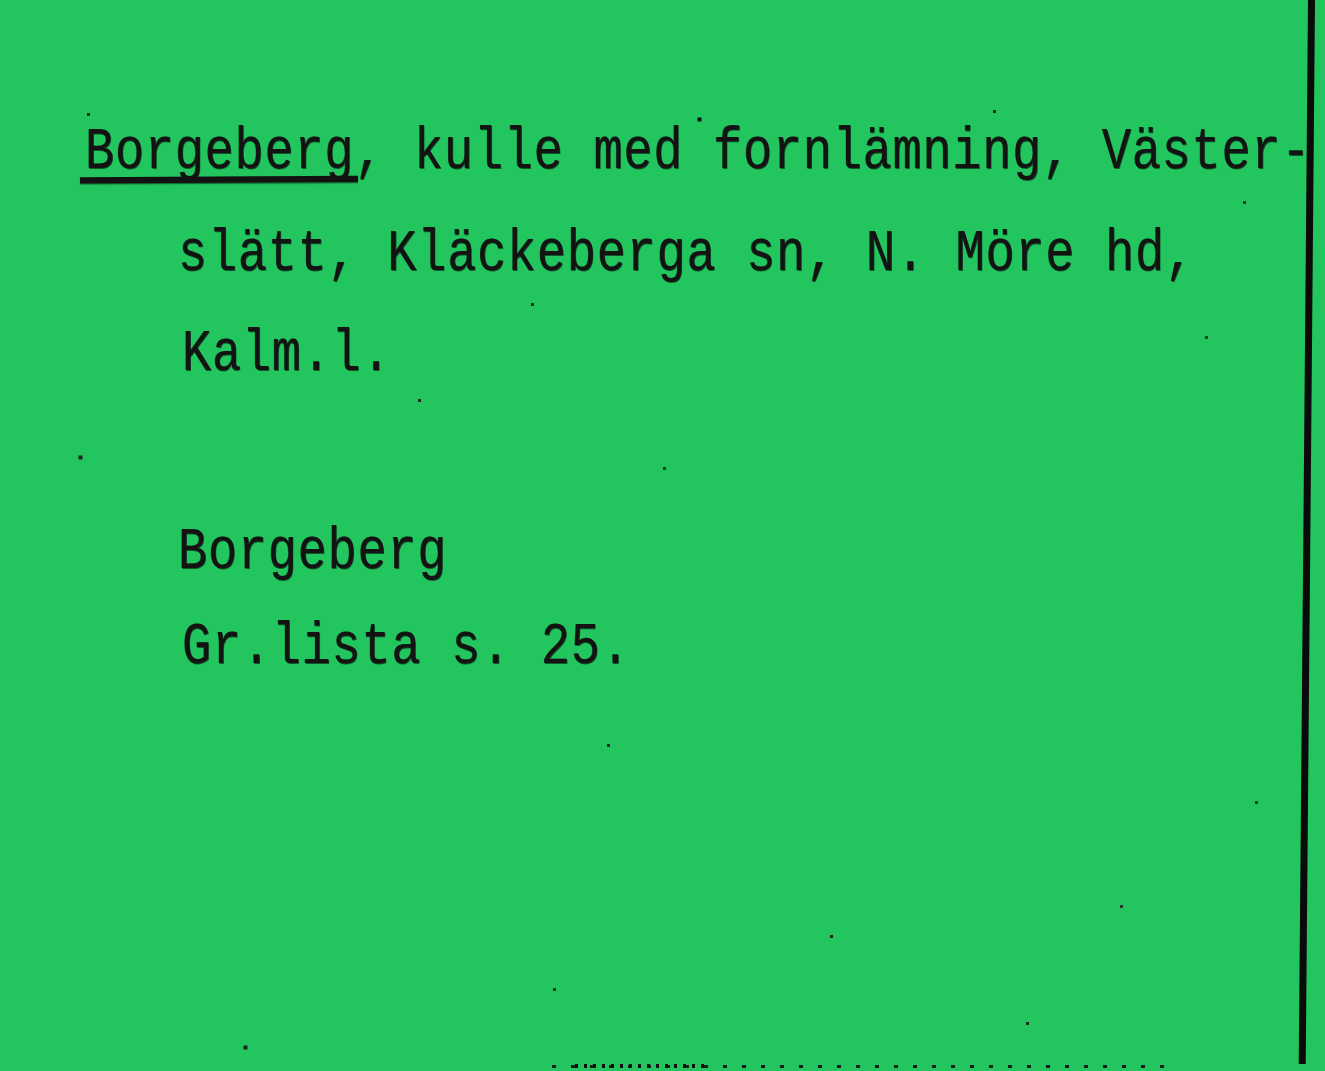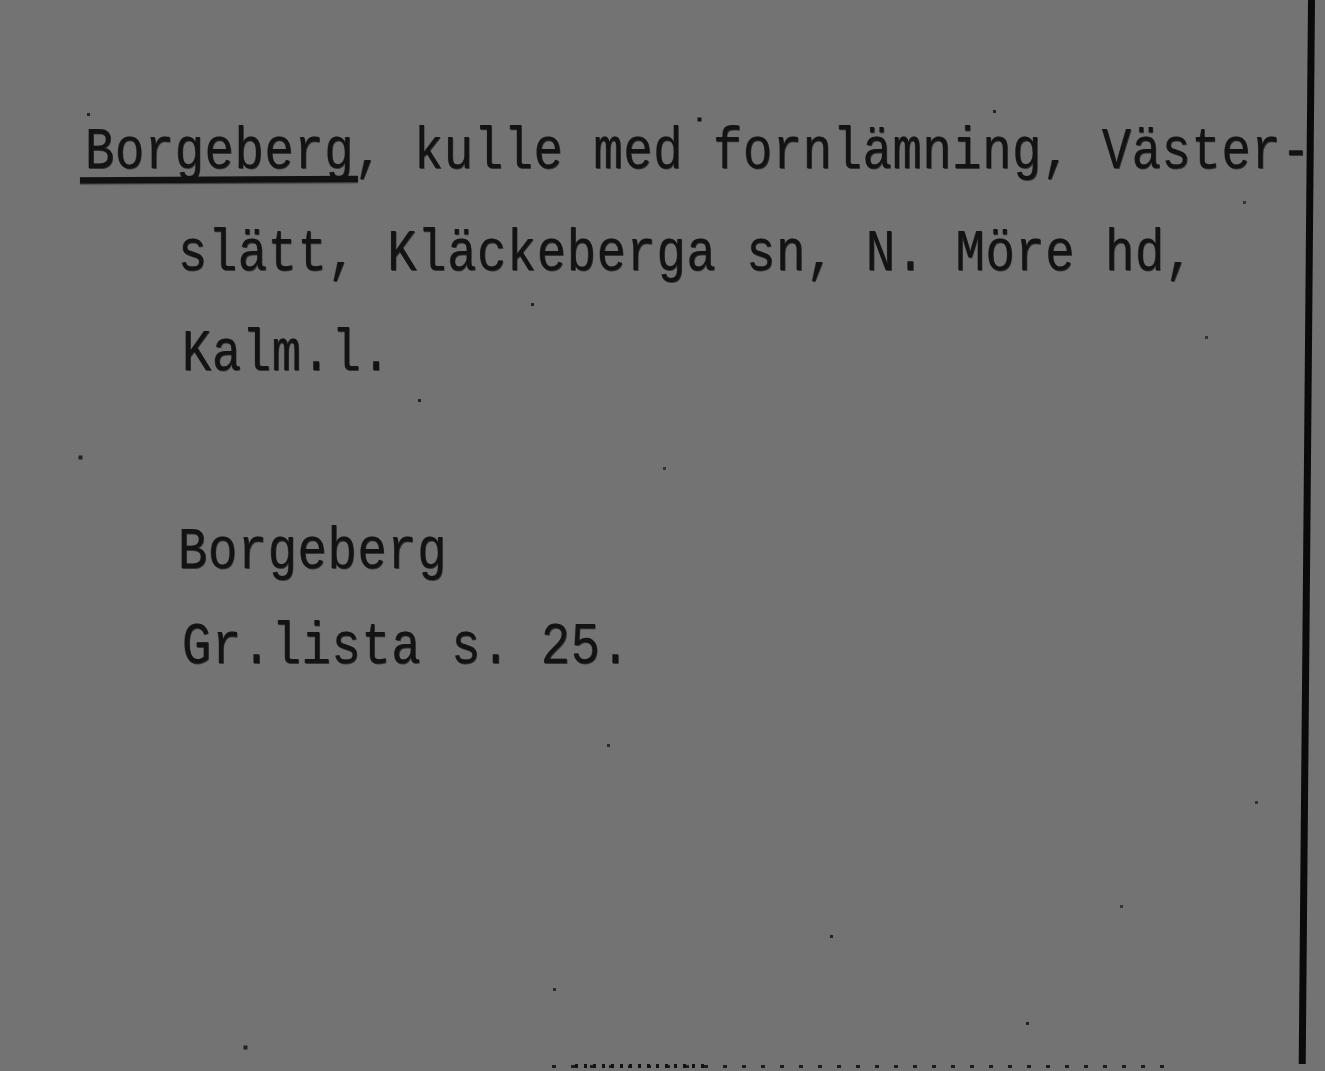--- a/index.html
+++ b/index.html
@@ -10,21 +10,21 @@
     width: 1325px;
     height: 1071px;
     background: #ffffff;
     position: relative;
     overflow: hidden;
     font-family: "Liberation Mono", "DejaVu Sans Mono", monospace;
   }
   .card {
     position: absolute;
     inset: 0;
-    background: #737373;
+    background: #22c55e;
   }
   .line {
     position: absolute;
     font-size: 49px;
     line-height: 1.15;
     color: #131313;
     white-space: pre;
     letter-spacing: 0.5px;
     transform: scaleY(1.22);
     transform-origin: 0 0;

